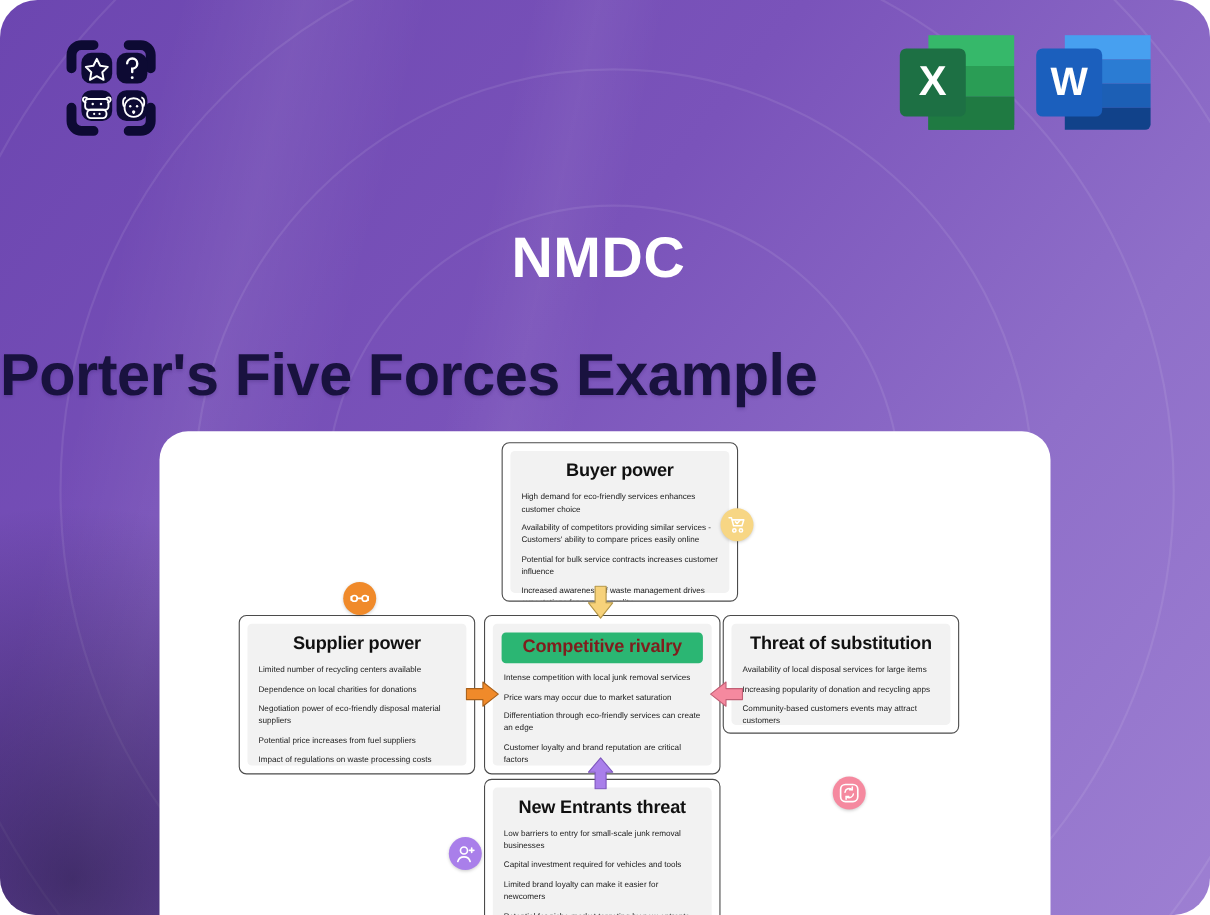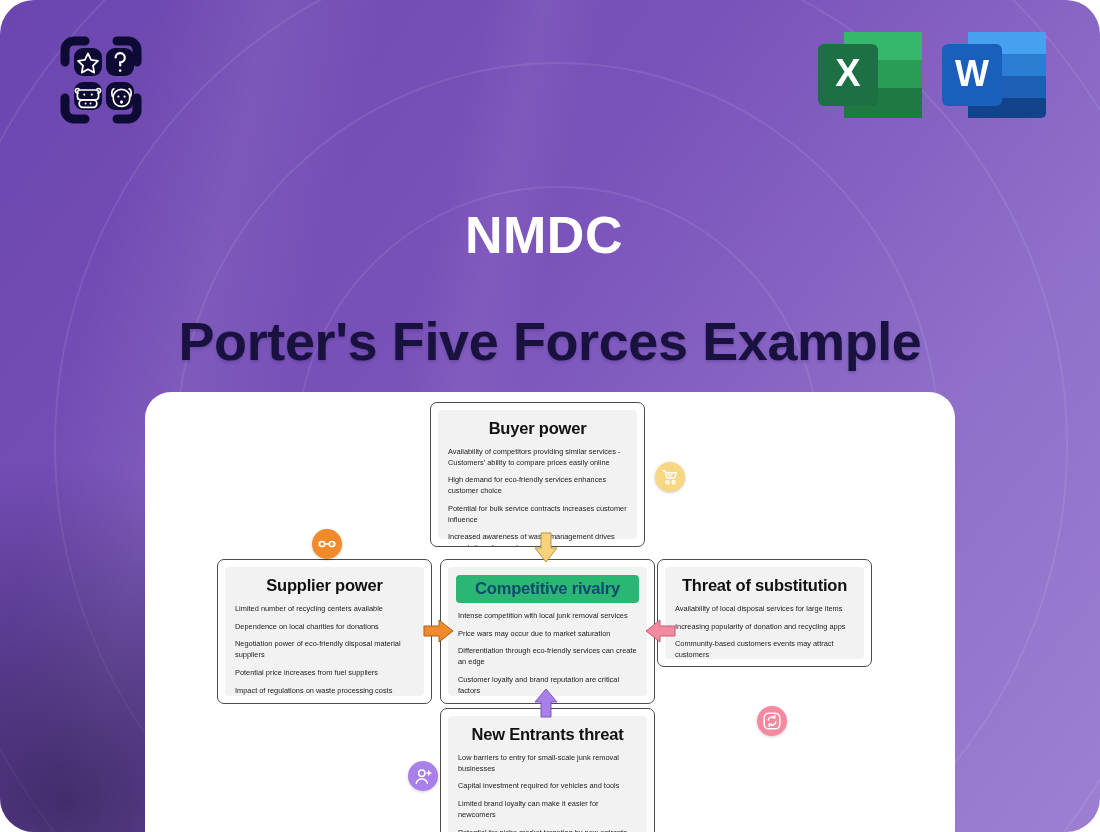--- a/index.html
+++ b/index.html
@@ -42,21 +42,21 @@
   .office{position:absolute;top:30px;}
   .office.excel{left:816px;}
   .office.word{left:940px;}
 
   
   .brand{
     position:absolute;left:0;top:205px;width:1088px;text-align:center;
     color:#ffffff;font-size:52px;font-weight:700;letter-spacing:.5px;
   }
   .title{
-    position:absolute;left:0;top:310px;width:1100px;text-align:center;
+    position:absolute;left:0;top:310px;width:1100px;text-align:left;
     color:#19123f;font-size:54px;font-weight:700;letter-spacing:-.4px;
     text-shadow:0 2px 3px rgba(40,20,90,.22);
   }
 
   
   .card{
     position:absolute;left:145px;top:392px;width:810px;height:470px;
     background:#ffffff;border-radius:26px;
   }
 
@@ -69,31 +69,31 @@
   }
   .box .inner{
     margin:7px;background:#f2f2f2;border-radius:4px;height:calc(100% - 14px);
     padding:9px 10px 8px 10px;box-sizing:border-box;
   }
   .box h3{
     margin:0 0 9px 0;text-align:center;color:#111111;
     font-size:16.5px;font-weight:700;letter-spacing:-.2px;
   }
   .box.center h3{
-    background:#2bb673;color:#0c4a6e;border-radius:4px;
+    background:#2bb673;color:#7f1d1d;border-radius:4px;
     padding:4px 0 5px 0;margin:-1px -2px 8px -2px;font-size:16.5px;
   }
   .box ul{margin:0;padding:0;list-style:none;}
   .box li{
     font-size:7.4px;line-height:1.45;color:#1a1a1a;margin-bottom:7px;
   }
   .box li:last-child{margin-bottom:0;}
 
   
-  .box-buyer{left:285px;top:10px;width:215px;height:145px;}
+  .box-buyer{left:311px;top:10px;width:215px;height:145px;}
   .box-supplier{left:72px;top:167px;width:215px;height:145px;}
   .box-center{left:295px;top:167px;width:215px;height:145px;}
   .box-substitution{left:512px;top:167px;width:215px;height:108px;}
   .box-entrants{left:295px;top:316px;width:215px;height:145px;}
   .vline{position:absolute;width:0;border-left:1px solid #9a9a9a;border-right:1px solid #9a9a9a;}
   .hline{position:absolute;height:0;border-top:1px solid #9a9a9a;border-bottom:1px solid #9a9a9a;}
 
   .arrow{position:absolute;}
 
   
@@ -199,22 +199,22 @@
 
       <div class="vline" style="left:401px;top:155px;height:14px;"></div>
       <div class="hline" style="left:287px;top:238px;width:10px;"></div>
       <div class="hline" style="left:510px;top:238px;width:10px;"></div>
       <div class="vline" style="left:401px;top:312px;height:6px;"></div>
 
       <div class="box box-buyer">
         <div class="inner">
           <h3>Buyer power</h3>
           <ul>
+            <li>High demand for eco-friendly services enhances customer choice</li>
             <li>Availability of competitors providing similar services  - Customers' ability to compare prices easily online</li>
-            <li>High demand for eco-friendly services enhances customer choice</li>
             <li>Potential for bulk service contracts increases customer influence</li>
             <li>Increased awareness of waste management drives expectations for service quality</li>
           </ul>
         </div>
       </div>
 
       <div class="box box-supplier">
         <div class="inner">
           <h3>Supplier power</h3>
           <ul>

